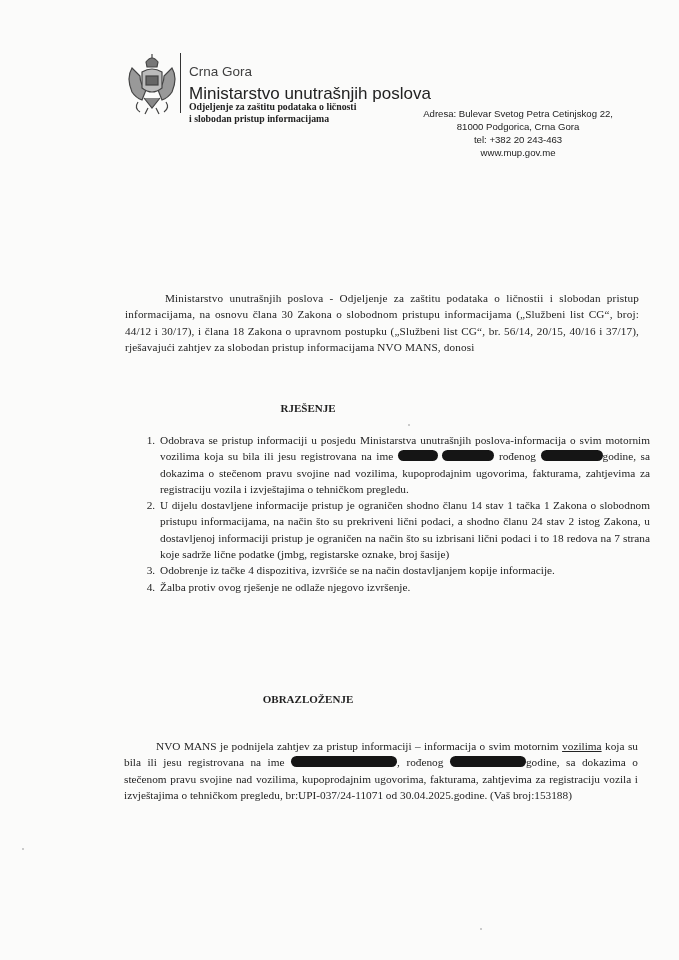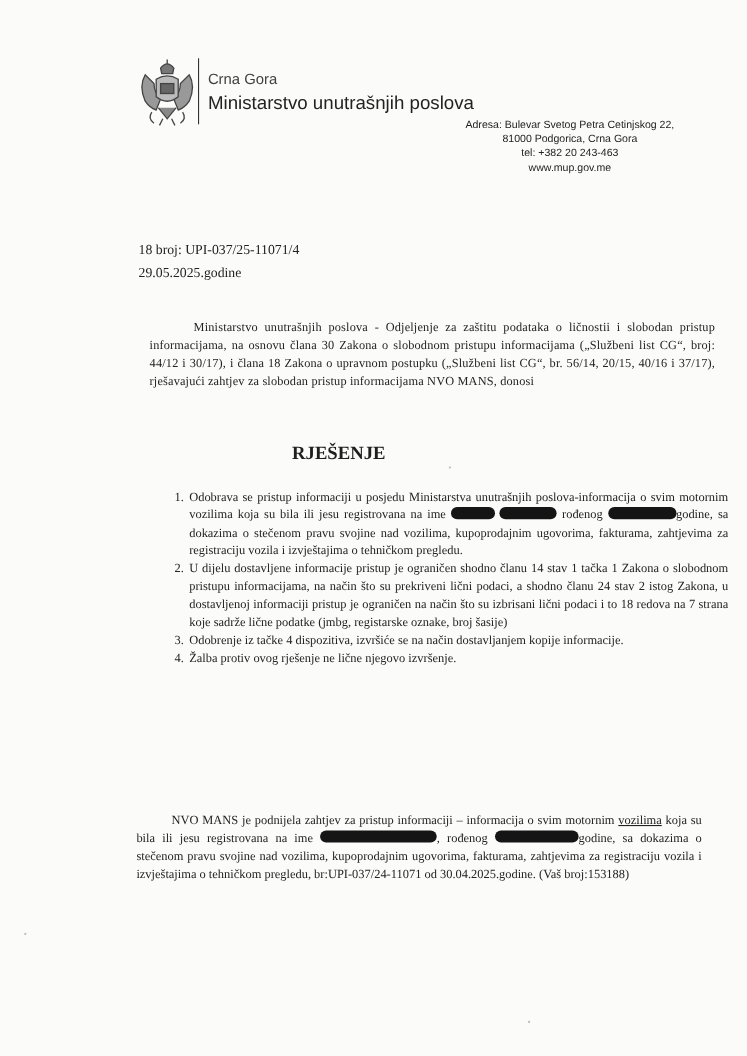--- a/index.html
+++ b/index.html
@@ -17,36 +17,36 @@
     .vbar { position: absolute; left: 180px; top: 53px; width: 1px; height: 60px; background: #333; }
     .org-country { position: absolute; left: 189px; top: 64px; font-size: 13.5px; color: #404040; }
     .org-ministry { position: absolute; left: 189px; top: 84px; font-size: 17px; color: #222; }
     .org-dept { position: absolute; left: 189px; top: 101px; font-family: "Liberation Serif", serif; font-weight: bold; font-size: 9.8px; line-height: 12px; color: #222; }
 
     .address { position: absolute; right: 66px; top: 107px; text-align: center; font-size: 9.6px; line-height: 13px; color: #222; }
 
     
     .ref { position: absolute; left: 126px; top: 217px; font-family: "Liberation Serif", serif; font-size: 12.5px; line-height: 21px; color: #222; }
     .intro {
-      position: absolute; left: 136px; top: 290px; width: 514px;
+      position: absolute; left: 125px; top: 290px; width: 514px;
       font-size: 11.2px; line-height: 16.4px; text-align: justify; color: #232323;
       text-indent: 40px;
       font-family: "Liberation Serif", serif;
       letter-spacing: 0.15px;
     }
     .heading {
       position: absolute; left: 0; width: 616px; text-align: center;
-      font-family: "Liberation Serif", serif; font-weight: bold; font-size: 17px; color: #1f1f1f;
+      font-family: "Liberation Serif", serif; font-weight: bold; font-size: 11px; color: #1f1f1f;
     }
     .h1 { top: 402px; }
     .h2 { top: 693px; }
 
     ol.dispo {
       position: absolute; left: 136px; top: 432px; width: 492px;
-      margin: 12px; padding: 0 0 0 22px;
+      margin: 0; padding: 0 0 0 22px;
       font-family: "Liberation Serif", serif;
       font-size: 11.3px; line-height: 16.3px; color: #232323;
     }
     ol.dispo li { text-align: justify; padding-left: 2px; margin-bottom: 0; }
     ol.dispo li::marker { font-size: 11.3px; }
 
     .redact {
       display: inline-block; background: #151515; border-radius: 6px;
       height: 11px; vertical-align: -1px;
     }
@@ -75,50 +75,51 @@
       <rect x="22" y="24" width="12" height="9" fill="#666"></rect>
       <path d="M20 46 l8 10 l8 -10" fill="#888"></path>
       <path d="M14 50 q-4 6 2 10 M42 50 q4 6 -2 10"></path>
       <path d="M24 56 l-3 6 M32 56 l3 6"></path>
     </g>
   </svg>
   <div class="vbar"></div>
 
   <div class="org-country">Crna Gora</div>
   <div class="org-ministry">Ministarstvo unutrašnjih poslova</div>
+  <div class="org-dept">
+    <div>Odjeljenje za zaštitu podataka o ličnosti</div>
+    <div>i slobodan pristup informacijama</div>
+  </div>
 
   <div class="address">
     <div>Adresa: Bulevar Svetog Petra Cetinjskog 22,</div>
     <div>81000 Podgorica, Crna Gora</div>
     <div>tel: +382 20 243-463</div>
     <div>www.mup.gov.me</div>
   </div>
 
-  <div class="ref">
-    <div>18 broj: UPI-037/25-11071/4</div>
-    <div>29.05.2025.godine</div>
-  </div>
 
   <div class="intro">Ministarstvo unutrašnjih poslova - Odjeljenje za zaštitu podataka o ličnostii i slobodan pristup informacijama, na osnovu člana 30 Zakona o slobodnom pristupu informacijama („Službeni list CG“, broj: 44/12 i 30/17), i člana 18 Zakona o upravnom postupku („Službeni list CG“, br. 56/14, 20/15, 40/16 i 37/17), rješavajući zahtjev za slobodan pristup informacijama NVO MANS, donosi</div>
 
   <div class="heading h1">RJEŠENJE</div>
 
   <ol class="dispo">
     <li>
       <span>Odobrava se pristup informaciji u posjedu Ministarstva unutrašnjih poslova-informacija o svim motornim vozilima koja su bila ili jesu registrovana na ime</span>
       <span class="redact" style="width:40px"></span>
       <span class="redact" style="width:52px"></span>
       <span>rođenog</span>
       <span class="redact" style="width:62px"></span><span>godine, sa dokazima o stečenom pravu svojine nad vozilima, kupoprodajnim ugovorima, fakturama, zahtjevima za registraciju vozila i izvještajima o tehničkom pregledu.</span>
     </li>
     <li>U dijelu dostavljene informacije pristup je ograničen shodno članu 14 stav 1 tačka 1 Zakona o slobodnom pristupu informacijama, na način što su prekriveni lični podaci, a shodno članu 24 stav 2 istog Zakona, u dostavljenoj informaciji pristup je ograničen na način što su izbrisani lični podaci i to 18 redova na 7 strana koje sadrže lične podatke (jmbg, registarske oznake, broj šasije)</li>
     <li>Odobrenje iz tačke 4 dispozitiva, izvršiće se na način dostavljanjem kopije informacije.</li>
-    <li>Žalba protiv ovog rješenje ne lične njegovo izvršenje.</li>
+    <li>Žalba protiv ovog rješenje ne odlaže njegovo izvršenje.</li>
   </ol>
 
+  <div class="heading h2">OBRAZLOŽENJE</div>
 
   <div class="reasoning">
     <span>NVO MANS  je podnijela zahtjev za pristup informaciji – informacija o svim motornim</span>
     <span class="ul">vozilima</span><span> koja su bila ili jesu registrovana na ime</span>
     <span class="redact" style="width:106px"></span><span>, rođenog</span>
     <span class="redact" style="width:76px"></span><span>godine, sa dokazima o stečenom pravu svojine nad vozilima, kupoprodajnim ugovorima, fakturama, zahtjevima za registraciju vozila i izvještajima o tehničkom pregledu, br:UPI-037/24-11071 od  30.04.2025.godine. (Vaš broj:153188)</span>
   </div>
 
   <div class="speck" style="left:408px; top:424px"></div>
   <div class="speck" style="left:22px; top:848px"></div>

